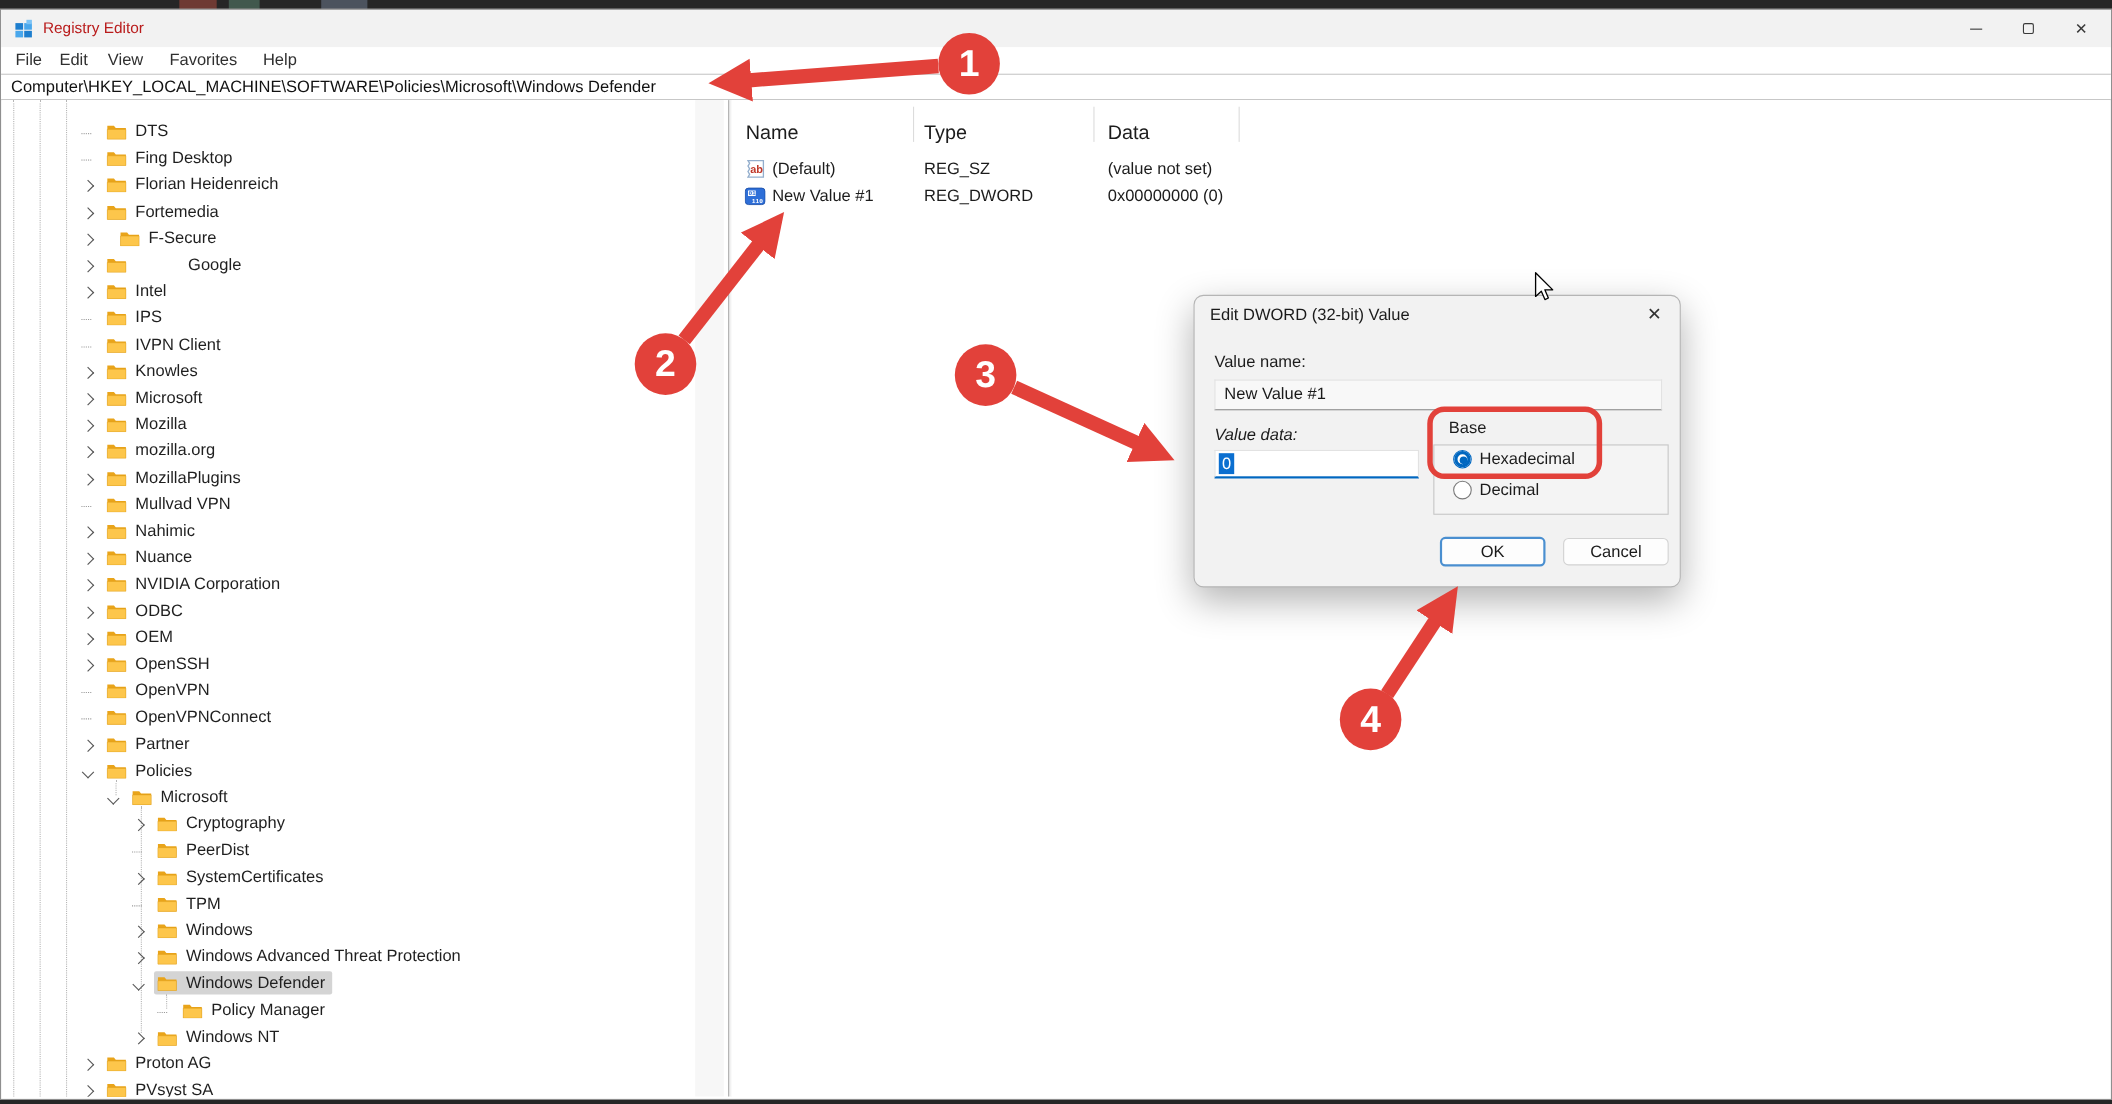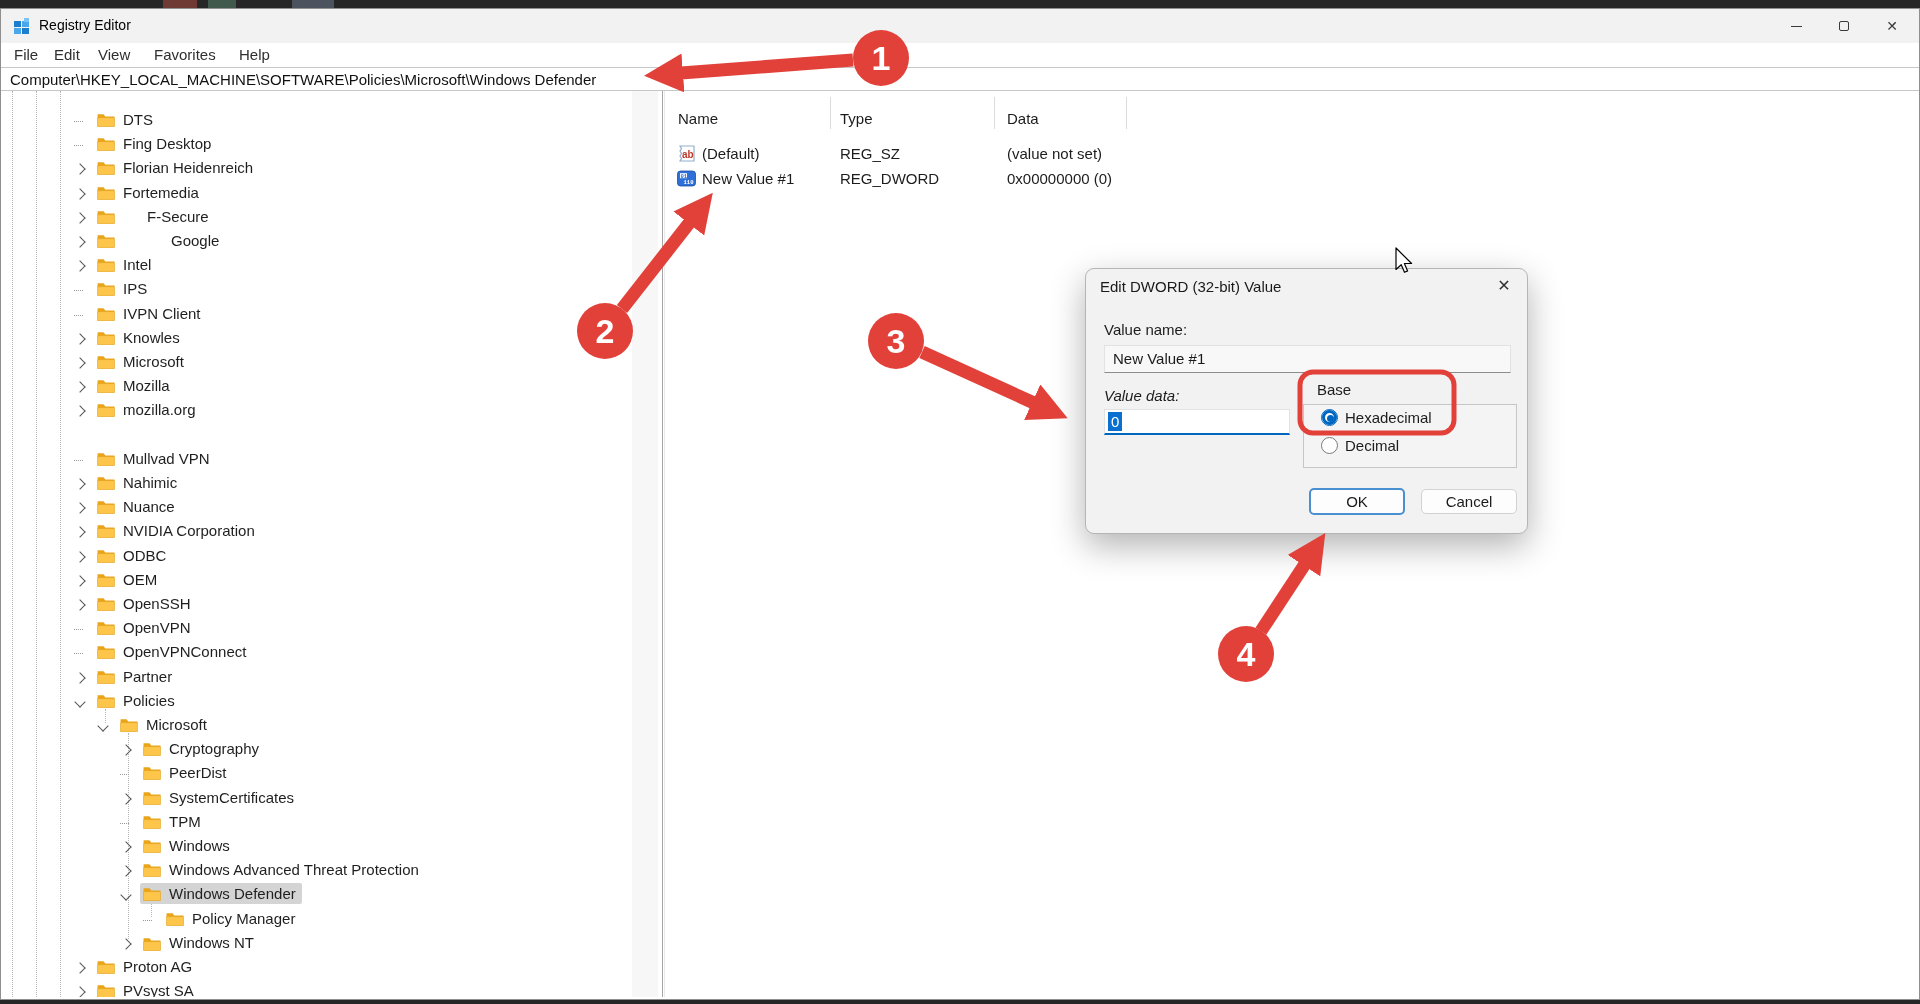--- a/index.html
+++ b/index.html
@@ -10,21 +10,21 @@
   
   #top-strip { left:0; top:0; width:1920px; height:8px; background:#262626; }
   .strip-blob { top:0; height:8px; }
   #bottom-strip { left:0; top:1000px; width:1920px; height:4px; background:#262626; }
 
   
   #win { left:0; top:8px; width:1920px; height:992px; background:#fff;
          border:1px solid #8f8f8f; }
   #titlebar { left:0; top:0; width:100%; height:34px; background:#f2f2f2; }
   #app-icon { left:12px; top:8px; }
-  #win-title { left:38px; top:8px; font-size:14px; color:#000000; }
+  #win-title { left:38px; top:8px; font-size:14px; color:#b91c1c; }
   .win-btn { top:0; width:46px; height:34px; display:flex; align-items:center; justify-content:center; color:#3a3a3a; }
   #btn-min { right:100px; } #btn-max { right:52px; } #btn-close { right:4px; font-size:14px; }
   #btn-min .bar { width:11px; height:0; border-top:1.4px solid #3a3a3a; }
   #btn-max .box { width:10px; height:10px; border:1.4px solid #3a3a3a; border-radius:2px; }
 
   #menubar { left:0; top:34px; width:100%; height:24px; background:#fff; }
   .menu-item { top:3px; font-size:15px; color:#2f2f2f; }
 
   #addressbar { left:0; top:58px; width:100%; height:24px; background:#fff;
                 border-top:1px solid #c7c7c7; border-bottom:1px solid #c7c7c7; }
@@ -42,21 +42,21 @@
   .sel { display:flex; align-items:center; padding:2px 6px 2px 2px; border-radius:2px; }
   .sel.selected { background:#d4d4d4; }
   .folder { margin-right:7px; flex:none; }
 
   #vscroll-track { left:630px; top:0; width:26px; height:100%; background:#f7f7f7; }
   #vscroll-thumb { left:644px; top:268px; width:3px; height:425px; background:#8f8f8f; border-radius:2px; }
   #pane-sep { left:660px; top:0; width:1px; height:100%; background:#a3a3a3; }
   #pane-sep2 { left:662px; top:0; width:1px; height:100%; background:#e9e9e9; }
 
   #list { left:663px; top:0; width:1253px; height:100%; background:#fff; }
-  .col-hdr { top:19px; font-size:15px; color:#1c1c1c; }
+  .col-hdr { top:19px; font-size:18px; color:#1c1c1c; }
   .hdr-sep { top:6px; width:1px; height:32px; background:#dcdcdc; }
   .lrow { left:0; width:100%; height:25px; display:flex; align-items:center; font-size:15px; color:#1c1c1c; }
   .lrow .cell-name { position:absolute; left:37px; }
   .lrow .cell-type { position:absolute; left:175px; }
   .lrow .cell-data { position:absolute; left:342px; }
   .lrow svg { position:absolute; left:12px; }
 
   
   #dialog { left:1085px; top:268px; width:443px; height:266px; background:#f2f2f2;
             border:1px solid #b5b5b5; border-radius:9px;
@@ -191,21 +191,21 @@
       <svg class="folder" width="20" height="15" viewBox="0 0 20 16">
         <path d="M1 2.5 h6.4 l1.8 2.2 H19 v10.8 H1 Z" fill="#e9a41a"></path>
         <path d="M1 6 H19 V15.5 H1 Z" fill="#fdc64b" stroke="#d99b16" stroke-width="0.4"></path>
       </svg>
       <span class="tlabel">Fortemedia</span>
     </span>
   </div>
         <div class="trow abs" style="top: 114.8px; left: 0px; width: 660px;">
     <span class="chev abs collapsed" style="left: 74px; top: 8px;"></span>
 
-    <span class="sel abs" style="left: 92px; top: 0px; gap: 24px;">
+    <span class="sel abs" style="left: 104px; top: 0px;">
       <svg class="folder" width="20" height="15" viewBox="0 0 20 16">
         <path d="M1 2.5 h6.4 l1.8 2.2 H19 v10.8 H1 Z" fill="#e9a41a"></path>
         <path d="M1 6 H19 V15.5 H1 Z" fill="#fdc64b" stroke="#d99b16" stroke-width="0.4"></path>
       </svg>
       <span class="tlabel">F-Secure</span>
     </span>
   </div>
         <div class="trow abs" style="top: 139px; left: 0px; width: 660px;">
     <span class="chev abs collapsed" style="left: 74px; top: 8px;"></span>
 
@@ -285,20 +285,31 @@
   </div>
         <div class="trow abs" style="top: 308.4px; left: 0px; width: 660px;">
     <span class="chev abs collapsed" style="left: 74px; top: 8px;"></span>
 
     <span class="sel abs" style="left: 92px; top: 0px;">
       <svg class="folder" width="20" height="15" viewBox="0 0 20 16">
         <path d="M1 2.5 h6.4 l1.8 2.2 H19 v10.8 H1 Z" fill="#e9a41a"></path>
         <path d="M1 6 H19 V15.5 H1 Z" fill="#fdc64b" stroke="#d99b16" stroke-width="0.4"></path>
       </svg>
       <span class="tlabel">mozilla.org</span>
+    </span>
+  </div>
+        <div class="trow abs" style="top: 332.6px; left: 0px; width: 660px;">
+    <span class="chev abs collapsed" style="left: 74px; top: 8px;"></span>
+
+    <span class="sel abs" style="left: 92px; top: 0px;">
+      <svg class="folder" width="20" height="15" viewBox="0 0 20 16">
+        <path d="M1 2.5 h6.4 l1.8 2.2 H19 v10.8 H1 Z" fill="#e9a41a"></path>
+        <path d="M1 6 H19 V15.5 H1 Z" fill="#fdc64b" stroke="#d99b16" stroke-width="0.4"></path>
+      </svg>
+      <span class="tlabel">MozillaPlugins</span>
     </span>
   </div>
         <div class="trow abs" style="top: 356.8px; left: 0px; width: 660px;">
 
     <span class="dash abs" style="left: 72px; top: 12px;"></span>
     <span class="sel abs" style="left: 92px; top: 0px;">
       <svg class="folder" width="20" height="15" viewBox="0 0 20 16">
         <path d="M1 2.5 h6.4 l1.8 2.2 H19 v10.8 H1 Z" fill="#e9a41a"></path>
         <path d="M1 6 H19 V15.5 H1 Z" fill="#fdc64b" stroke="#d99b16" stroke-width="0.4"></path>
       </svg>

